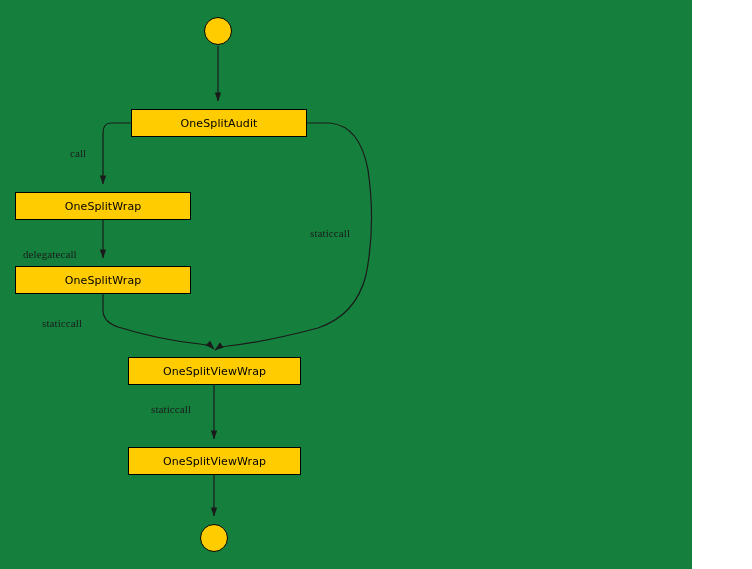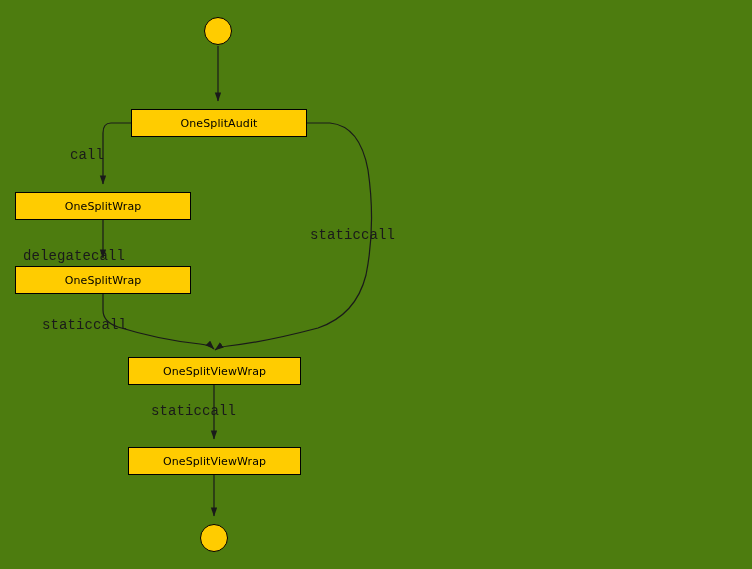--- a/index.html
+++ b/index.html
@@ -8,23 +8,23 @@
     background: #ffffff;
   }
   body {
     width: 752px;
     height: 569px;
     font-family: "DejaVu Sans", sans-serif;
     overflow: hidden;
   }
   #diagram-canvas {
     position: relative;
-    width: 752px;
+    width: 692px;
     height: 569px;
-    background: #4d7c0f;
+    background: #15803d;
   }
   #diagram-svg {
     position: absolute;
     top: 0;
     left: 0;
     width: 752px;
     height: 569px;
   }
   .node-box {
     position: absolute;
@@ -35,22 +35,22 @@
     align-items: center;
     justify-content: center;
     font-family: "DejaVu Sans", sans-serif;
     font-size: 11px;
     color: #000000;
     white-space: nowrap;
     letter-spacing: 0.1px;
   }
   .edge-label {
     position: absolute;
-    font-family: Liberation Mono, monospace;
-    font-size: 14px;
+    font-family: Liberation Serif, serif;
+    font-size: 11px;
     color: #1a1a1a;
     white-space: nowrap;
     letter-spacing: 0.1px;
   }
   .terminal-circle {
     position: absolute;
     border-radius: 50%;
     background: #FFCC00;
     border: 1px solid #000000;
     box-sizing: border-box;

